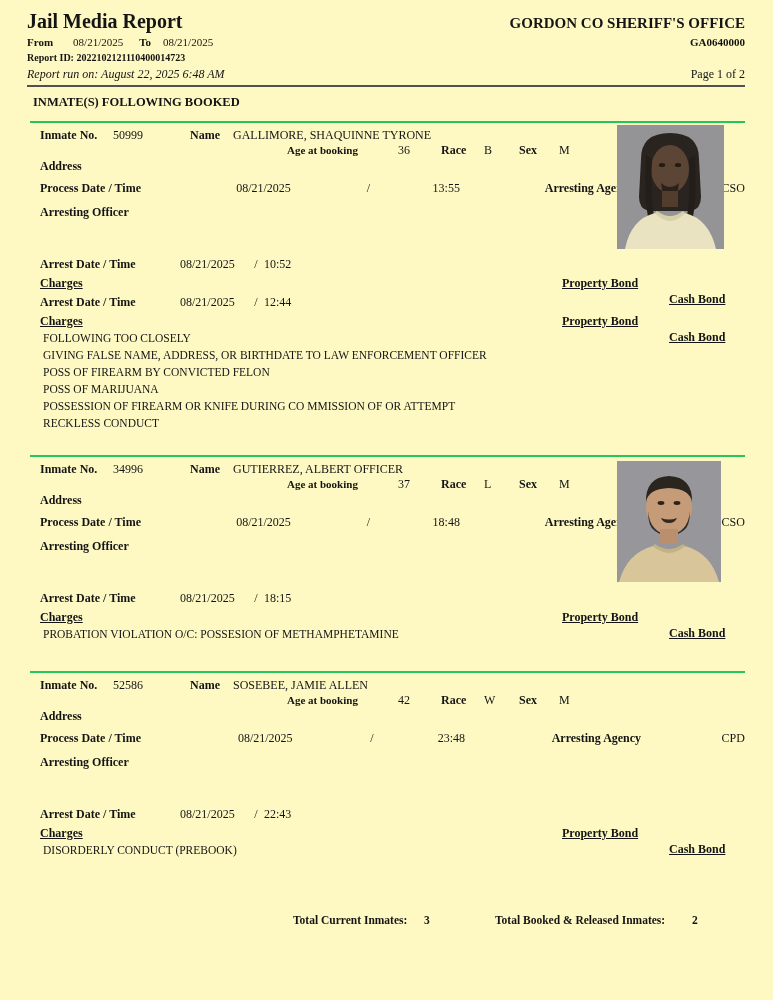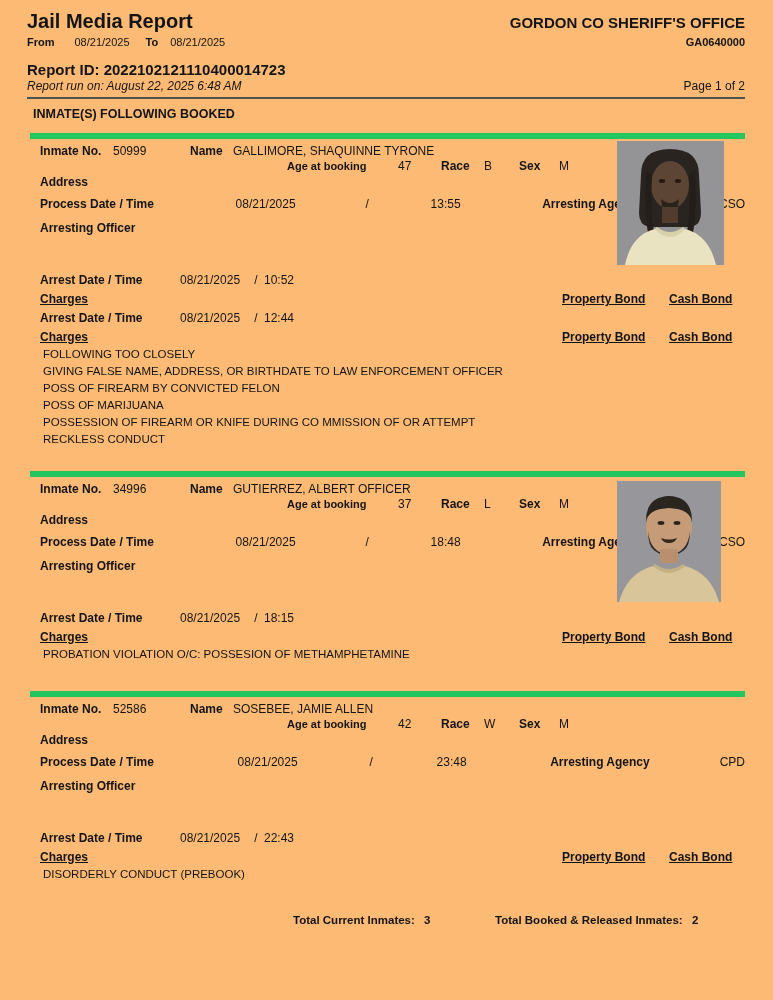--- a/index.html
+++ b/index.html
@@ -1,41 +1,41 @@
 <!DOCTYPE html>
 <html><head>
 <meta charset="utf-8">
 <style>
   * { margin:0; padding:0; box-sizing:border-box; }
   html,body { background:#ffffff; }
   .page {
-    position:relative; width:773px; height:1000px; background:#fdba74;
-    font-family:Liberation Sans, sans-serif; color:#141414; overflow:hidden;
+    position:relative; width:773px; height:1000px; background:#fef9c3;
+    font-family:Liberation Serif, serif; color:#141414; overflow:hidden;
   }
   
   .hdr { padding:10px 28px 0 27px; }
   .hdr-row1 { display:flex; justify-content:space-between; align-items:flex-start; }
   .title { font-size:20px; font-weight:bold; line-height:23px; }
   .office { font-size:15px; font-weight:bold; line-height:20px; padding-top:3px; }
   .hdr-row2 { display:flex; justify-content:space-between; margin-top:2px; font-size:11px; line-height:14px; }
   .ft-lbl { font-weight:bold; }
   .ft-val { font-weight:normal; }
   .fromto .sp1 { display:inline-block; width:20px; }
   .fromto .sp2 { display:inline-block; width:16px; }
   .fromto .sp3 { display:inline-block; width:12px; }
   .ga-code { font-size:11px; font-weight:bold; }
-  .report-id { margin-top:14px; font-size:15px; font-weight:bold; line-height:14px; }
+  .report-id { margin-top:2px; font-size:10px; font-weight:bold; line-height:14px; }
   .run-row { display:flex; justify-content:space-between; margin-top:2px; font-size:12px; line-height:14px; }
   .run-on { font-style:italic; }
   .page-no { font-style:normal; }
   .hr-dark { border-top:2px solid #515151; margin-top:4px; }
   .section-title { font-size:12.5px; font-weight:bold; margin:8px 0 0 33px; line-height:15px; }
 
   
-  .inmate { position:relative; margin-left:30px; margin-right:28px; border-top:6px solid #22c55e; padding-top:5px; }
+  .inmate { position:relative; margin-left:30px; margin-right:28px; border-top:2px solid #22c55e; padding-top:5px; }
   .inmate.b1 { margin-top:11px; }
   .inmate.b2 { margin-top:23px; }
   .inmate.b3 { margin-top:28px; }
   .irow { display:flex; font-size:12px; line-height:15px; padding-left:10px; }
   .lbl { font-weight:bold; }
   .w-inmateno { width:73px; }
   .w-inmatenoval { width:77px; }
   .w-name { width:43px; }
   .row2 { padding-left:257px; align-items:baseline; }
   .lbl-age { font-size:11px; width:111px; }
@@ -50,21 +50,21 @@
   .w-slash { width:16px; text-align:center; }
   .w-time { width:56px; }
   .w-agency { width:112px; }
   .off-row { margin-top:9px; }
   .arrest-row { margin-top:3px; }
   .arrest-row.first { margin-top:37px; }
   .w-arrest { width:140px; }
   .charges-head { position:relative; height:16px; margin-top:4px; font-size:12px; }
   .charges-lbl { position:absolute; left:10px; top:0; font-weight:bold; text-decoration:underline; }
   .prop-lbl { position:absolute; left:532px; top:0; font-weight:bold; text-decoration:underline; }
-  .cash-lbl { position:absolute; left:639px; top:0; font-weight:bold; text-decoration:underline; }
+  .cash-lbl { position:absolute; left:639px; top:16px; font-weight:bold; text-decoration:underline; }
   .charge-line { font-size:11.5px; line-height:17px; padding-left:13px; }
 
   
   .photo { position:absolute; display:block; }
   .photo1 { left:587px; top:2px; width:107px; height:124px; }
   .photo2 { left:587px; top:4px; width:104px; height:121px; }
 
   
   .footer { position:absolute; top:913px; left:0; width:773px; height:16px; font-size:11.5px; }
   .footer span { position:absolute; top:0; font-weight:bold; line-height:15px; }
@@ -116,21 +116,21 @@
     </svg>
 
     <div class="irow">
       <span class="lbl w-inmateno">Inmate No.</span>
       <span class="w-inmatenoval">50999</span>
       <span class="lbl w-name">Name</span>
       <span>GALLIMORE, SHAQUINNE TYRONE</span>
     </div>
     <div class="irow row2">
       <span class="lbl lbl-age">Age at booking</span>
-      <span class="w-ageval">47</span>
+      <span class="w-ageval">36</span>
       <span class="lbl w-race">Race</span>
       <span class="w-raceval">B</span>
       <span class="lbl w-sex">Sex</span>
       <span>M</span>
     </div>
     <div class="irow addr-row">
       <span class="lbl">Address</span>
       <span></span>
     </div>
     <div class="irow proc-row">

